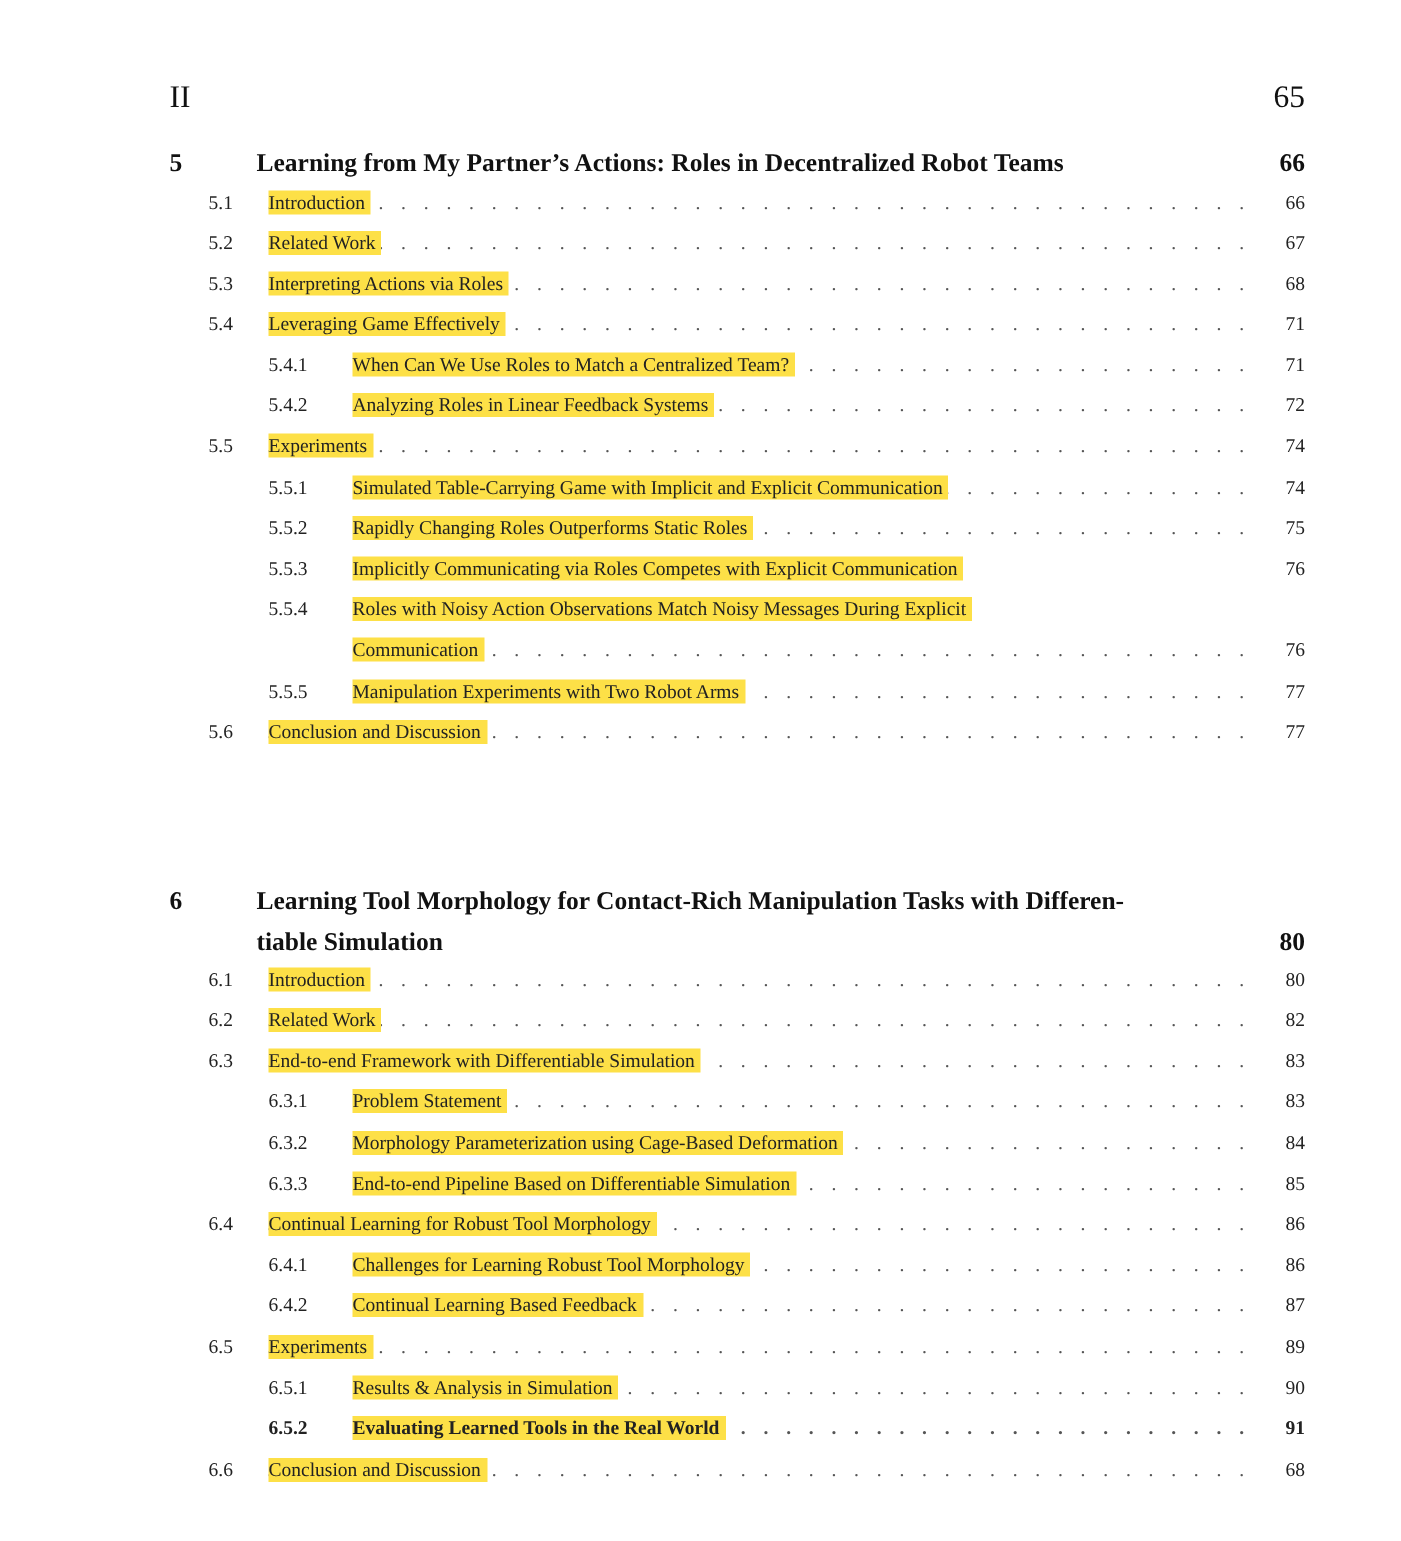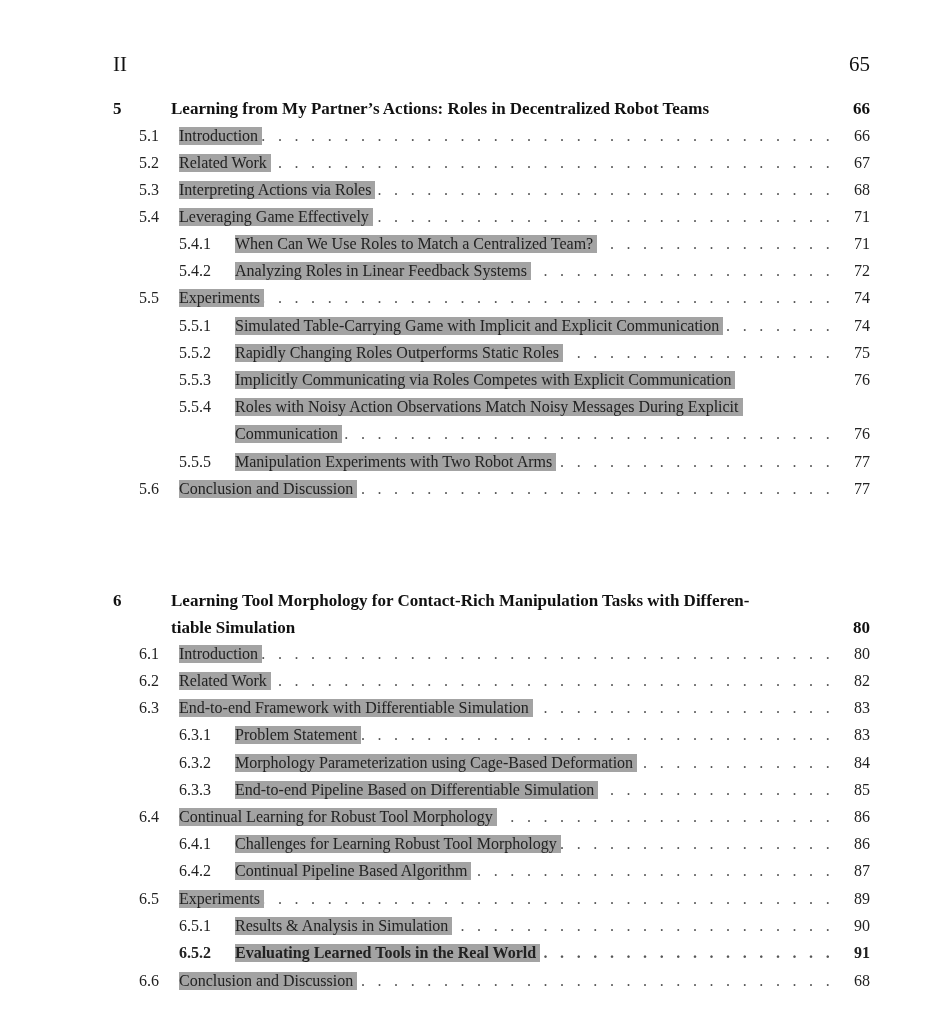--- a/index.html
+++ b/index.html
@@ -13,23 +13,23 @@
     .part {
       position: absolute; font-size: 21px; color: #111;
     }
     .part .pnum { position: absolute; left: 113px; top: 0; white-space: nowrap; }
     .part .ptitle { position: absolute; left: 156px; top: 0; white-space: nowrap; }
     .part .ppage { position: absolute; right: 64px; top: 0; width: 60px; text-align: right; white-space: nowrap; }
     .chap { position: absolute; font-size: 17px; font-weight: bold; color: #111; }
     .chap .cnum { position: absolute; left: 113px; top: 0; }
     .chap .ctitle { position: absolute; left: 139px; top: 0; white-space: nowrap; margin-left: 32px; }
     .chap .cpage { position: absolute; right: 64px; top: 0; width: 50px; text-align: right; }
-    .entry { position: absolute; font-size: 16px; color: #222; }
+    .entry { position: absolute; font-size: 13px; color: #222; }
     .entry .enum { position: absolute; top: 0; white-space: nowrap; }
-    .entry .etitle { position: absolute; top: 0; white-space: nowrap; background: #a3a3a3; padding-right: 4px; z-index: 2; }
+    .entry .etitle { position: absolute; top: 0; white-space: nowrap; background: #fde047; padding-right: 4px; z-index: 2; }
     .entry .dots {
       position: absolute; top: 0; height: 22px; right: 100px; z-index: 1;
       overflow: hidden; white-space: nowrap; color: #555; letter-spacing: 4.3px;
       text-align: right; direction: rtl;
     }
     .entry .epage { position: absolute; right: 64px; top: 0; width: 40px; text-align: right; white-space: nowrap; }
     .sec .enum { left: 139px; }
     .sec .etitle { left: 179px; }
     .sec .dots { left: 179px; }
     .sub .enum { left: 179px; }
@@ -186,21 +186,21 @@
     <span class="epage">86</span>
   </div>
   <div class="row entry sub" style="top:835px;">
     <span class="enum">6.4.1</span>
     <span class="etitle">Challenges for Learning Robust Tool Morphology</span>
     <span class="dots">. . . . . . . . . . . . . . . . . . . . . . . . . . . . . . . . . . . . . . . . . . . . . . . . . . . . . . . . . . . . .</span>
     <span class="epage">86</span>
   </div>
   <div class="row entry sub" style="top:862px;">
     <span class="enum">6.4.2</span>
-    <span class="etitle">Continual Pipeline Based Algorithm</span>
+    <span class="etitle">Continual Learning Based Feedback</span>
     <span class="dots">. . . . . . . . . . . . . . . . . . . . . . . . . . . . . . . . . . . . . . . . . . . . . . . . . . . . . . . . . . . . .</span>
     <span class="epage">87</span>
   </div>
   <div class="row entry sec" style="top:890px;">
     <span class="enum">6.5</span>
     <span class="etitle">Experiments</span>
     <span class="dots">. . . . . . . . . . . . . . . . . . . . . . . . . . . . . . . . . . . . . . . . . . . . . . . . . . . . . . . . . . . . .</span>
     <span class="epage">89</span>
   </div>
   <div class="row entry sub" style="top:917px;">

